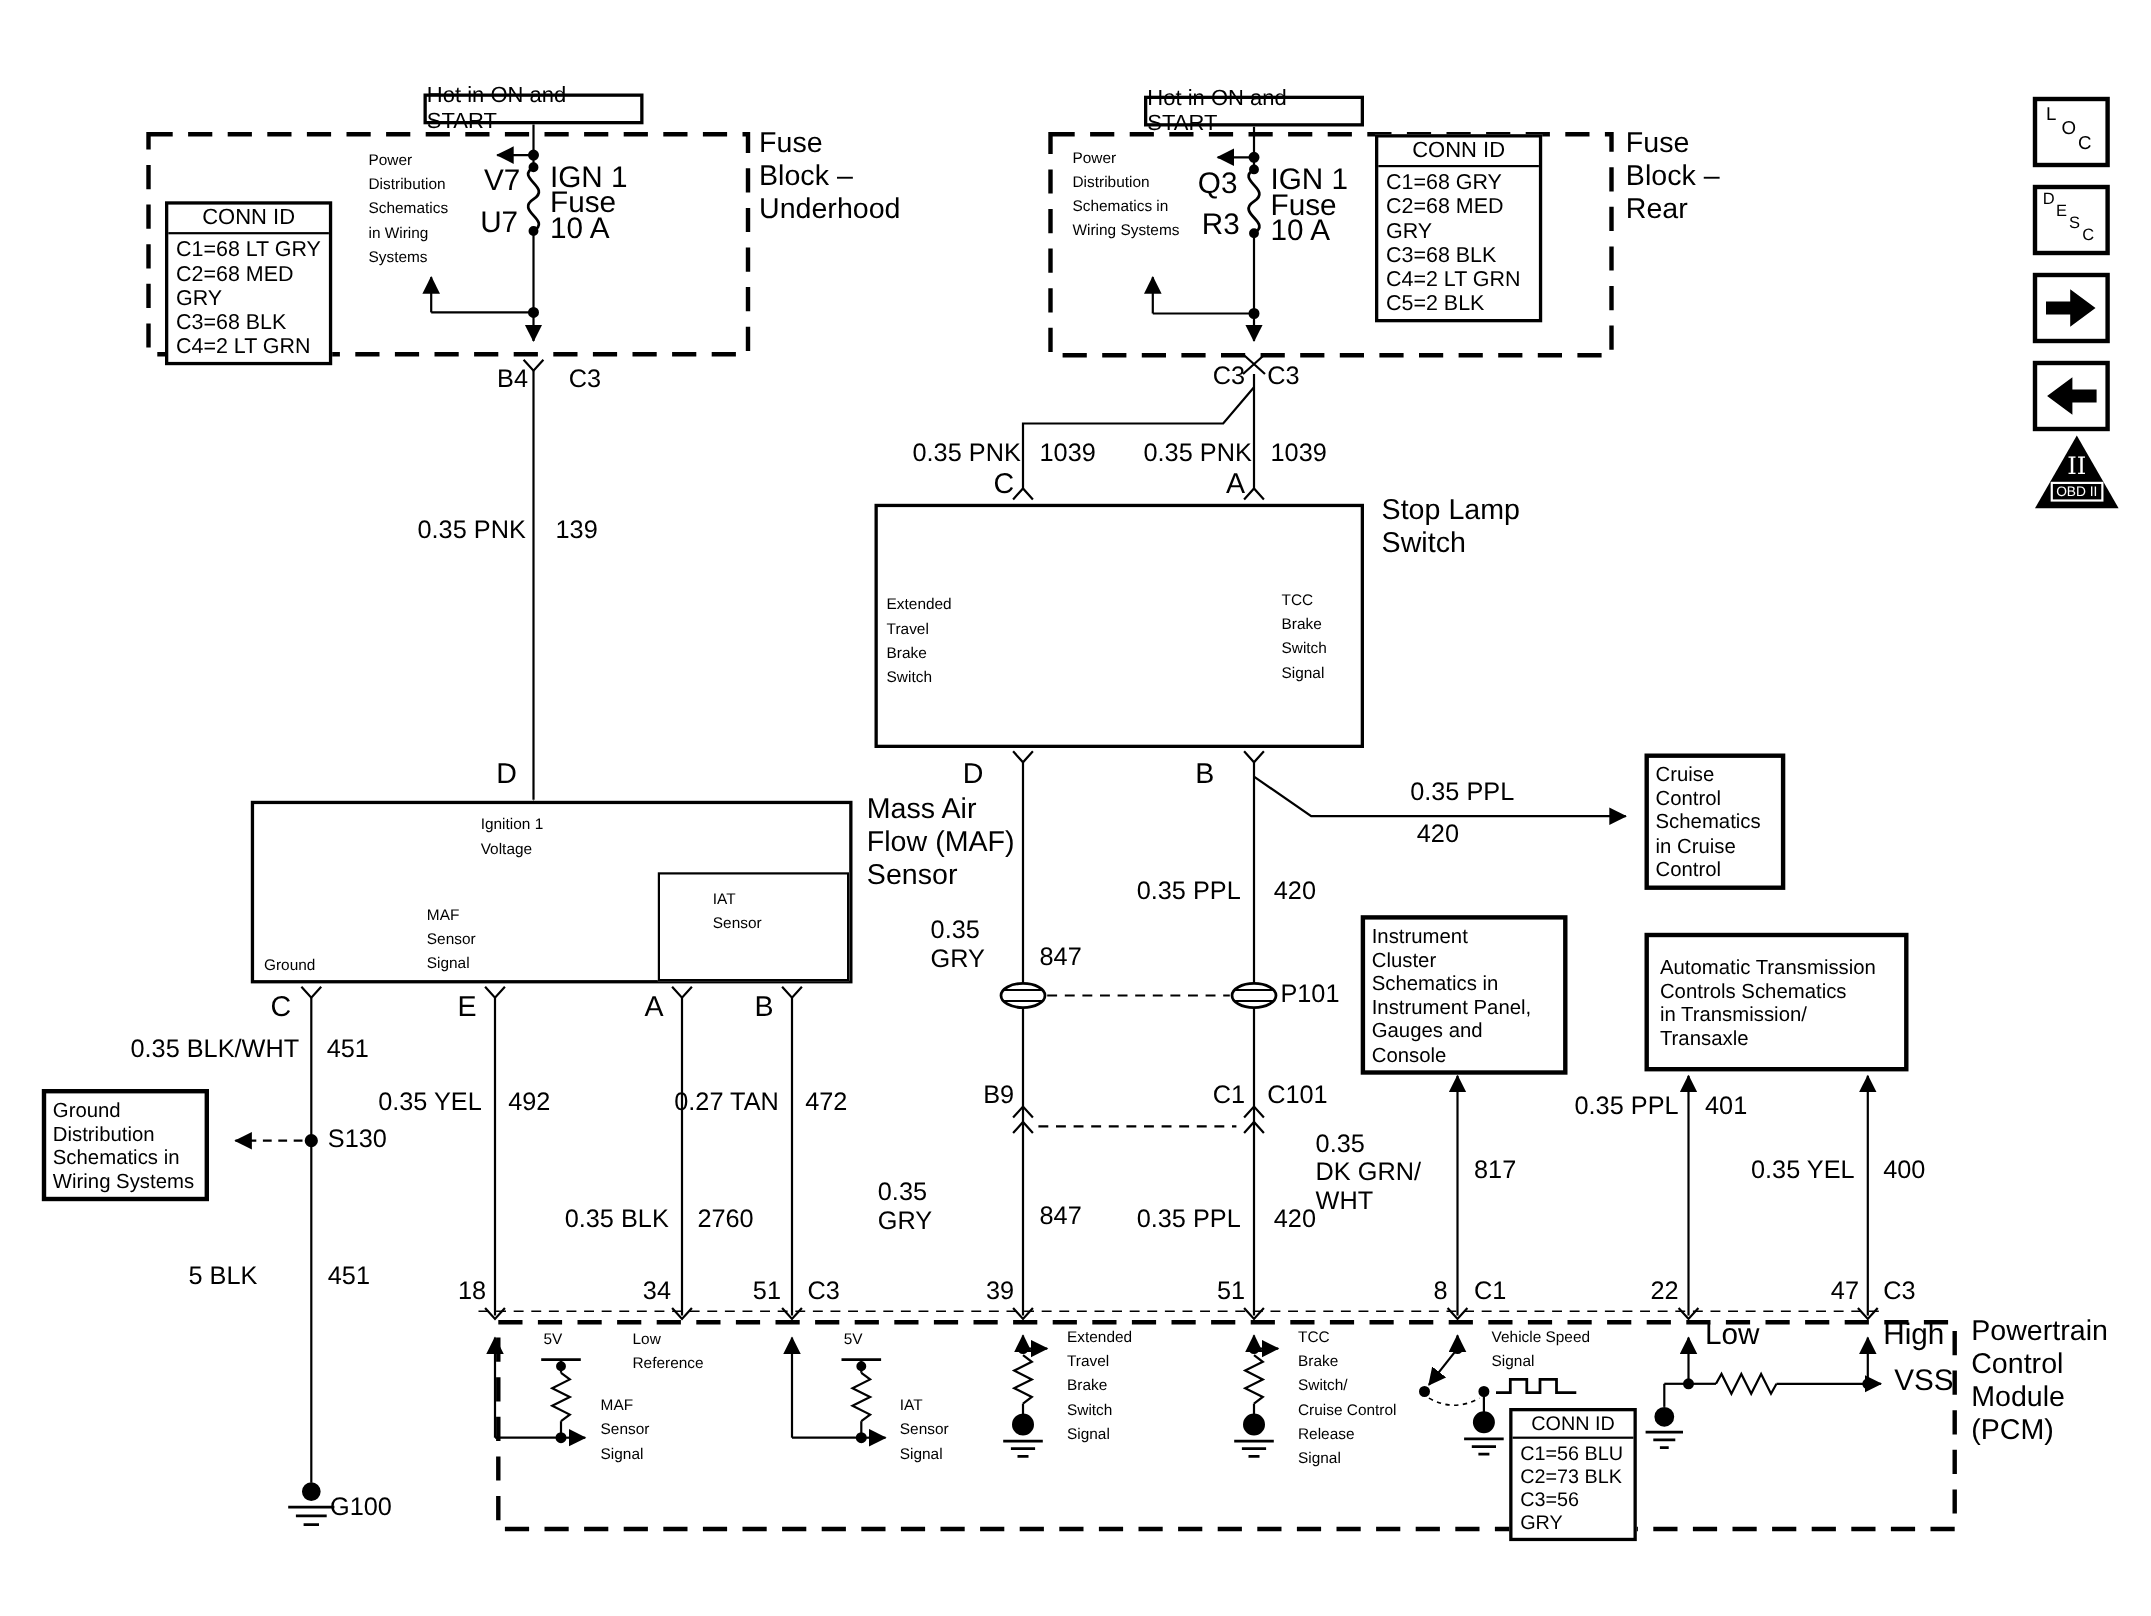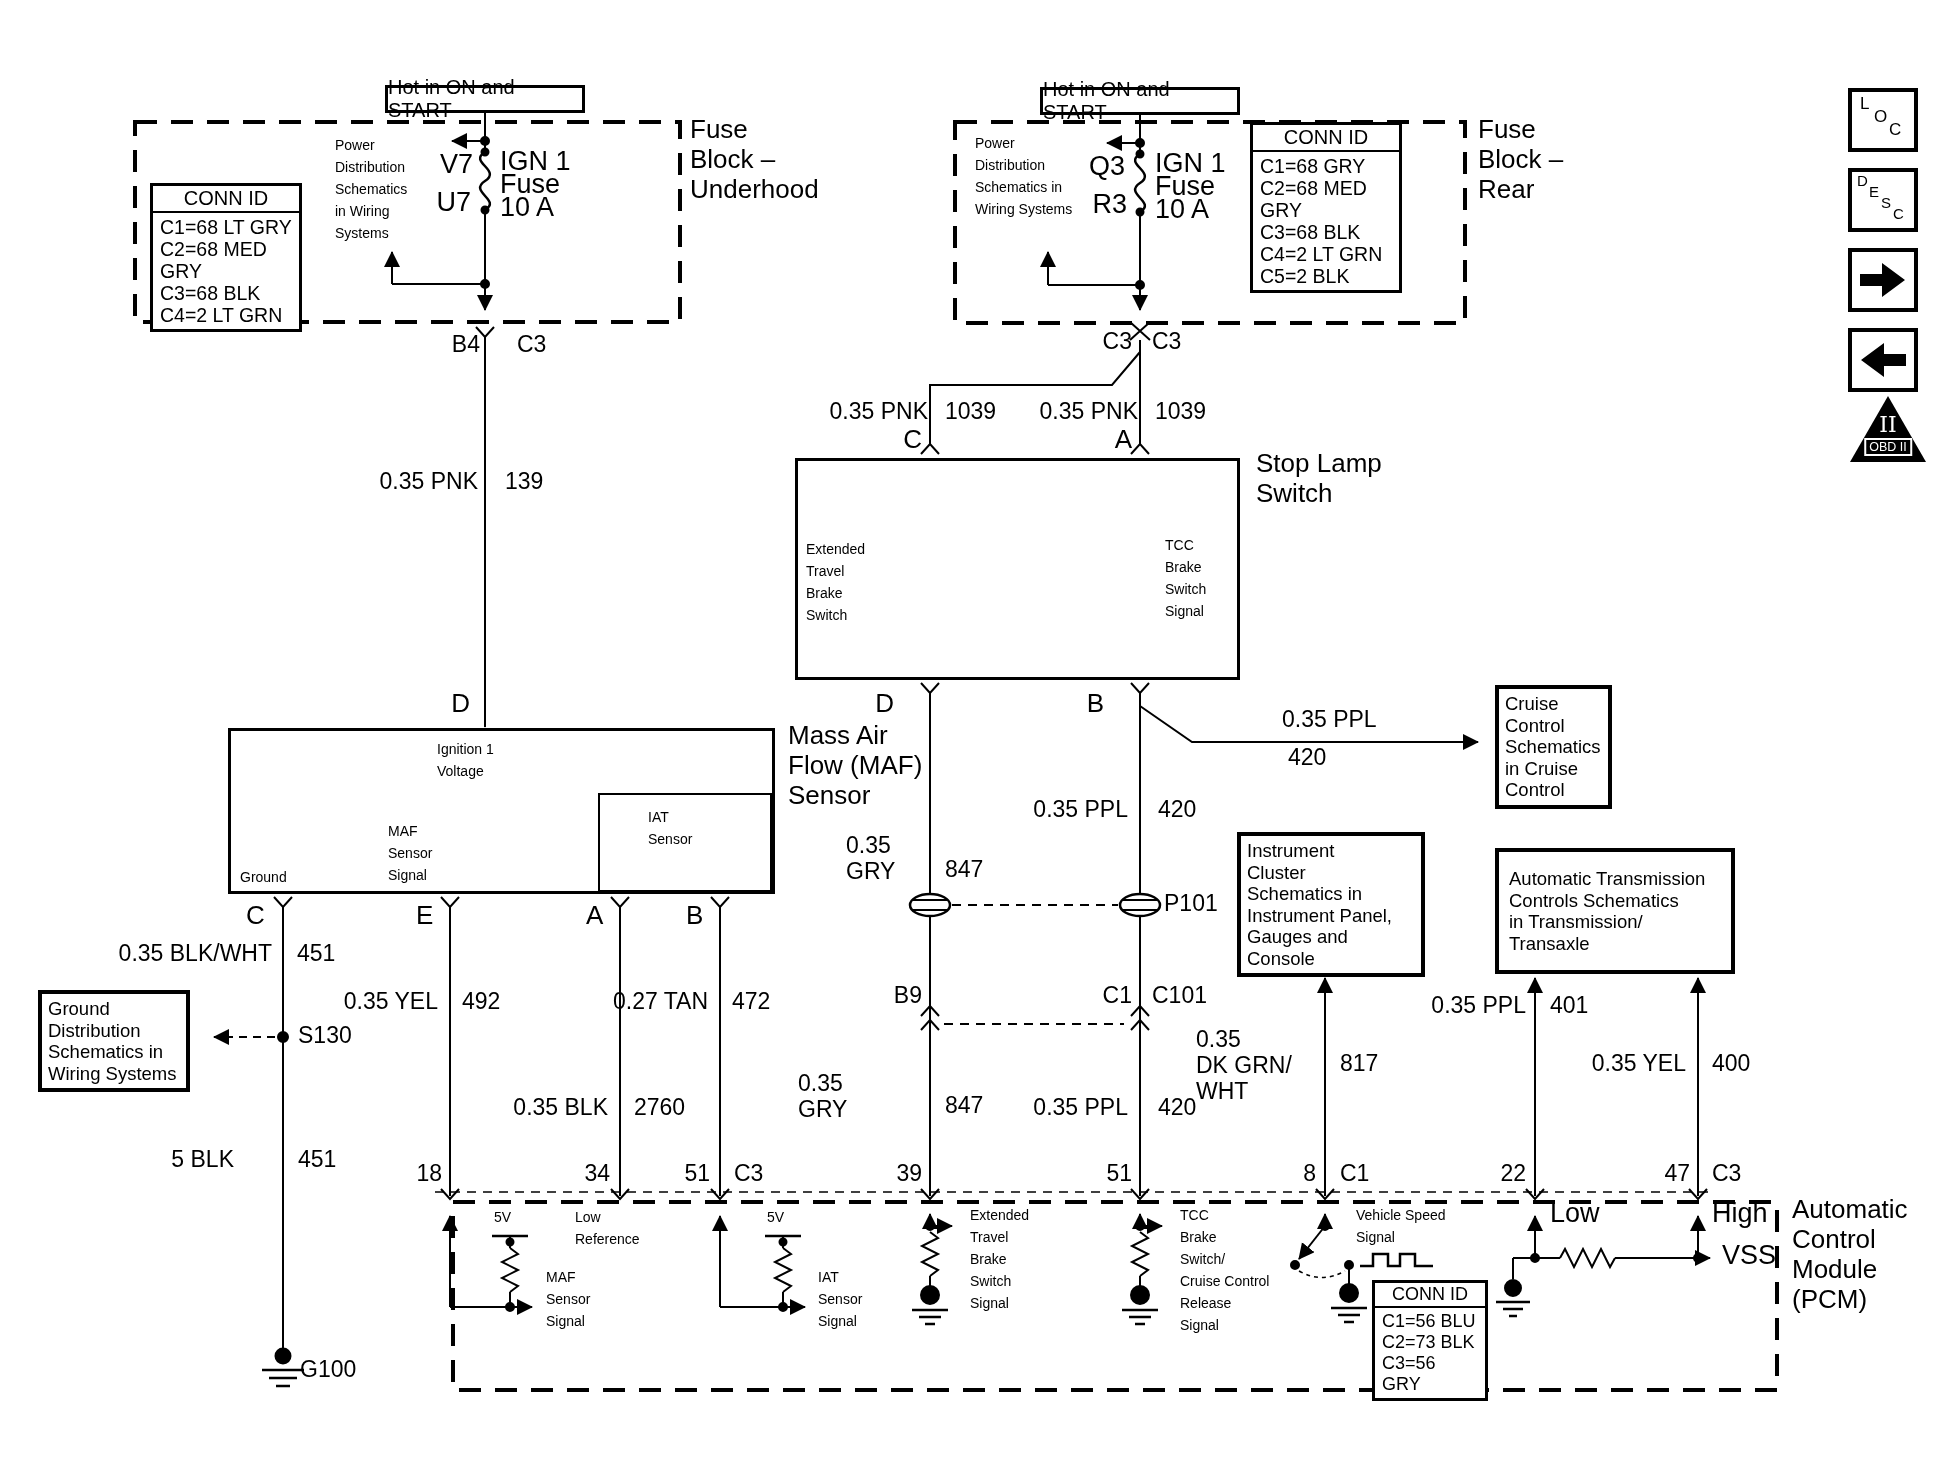--- a/index.html
+++ b/index.html
@@ -242,21 +242,21 @@
 </div>
 
 <div class="box" style="left:228px;top:728px;width:547px;height:166px;border-width:3.5px"></div>
 <div class="box" style="left:598px;top:793px;width:174px;height:99px;border-width:2.5px"></div>
 <div class="box" style="left:795px;top:458px;width:445px;height:222px;border-width:3.5px"></div>
 
 <div class="box box4 refbox" style="left:38px;top:990px;width:152px">Ground
 Distribution
 Schematics in
 Wiring Systems</div>
-<div class="box box4 refbox" style="left:1495px;top:685px;width:117px">Cruise
+<div class="box box4 refbox" style="left:1495px;top:685px;width:128px">Cruise
 Control
 Schematics
 in Cruise
 Control</div>
 <div class="box box4 refbox" style="left:1237px;top:832px;width:188px">Instrument
 Cluster
 Schematics in
 Instrument Panel,
 Gauges and Console</div>
 <div class="box box4 refbox" style="left:1495px;top:848px;width:240px;padding:16px 10px">Automatic Transmission
@@ -275,21 +275,21 @@
 Block –
 Underhood</div>
 <div class="t f26" style="left:1478px;top:114px">Fuse
 Block –
 Rear</div>
 <div class="t f26" style="left:788px;top:720px">Mass Air
 Flow (MAF)
 Sensor</div>
 <div class="t f26" style="left:1256px;top:448px">Stop Lamp
 Switch</div>
-<div class="t f26" style="left:1792px;top:1194px">Automatic
+<div class="t f26" style="left:1792px;top:1194px">Powertrain
 Control
 Module
 (PCM)</div>
 
 <div class="t f19" style="left:335px;top:134px">Power
 Distribution
 Schematics
 in Wiring
 Systems</div>
 <div class="t f21 ra" style="left:428px;top:153px;width:45px">V7</div>

